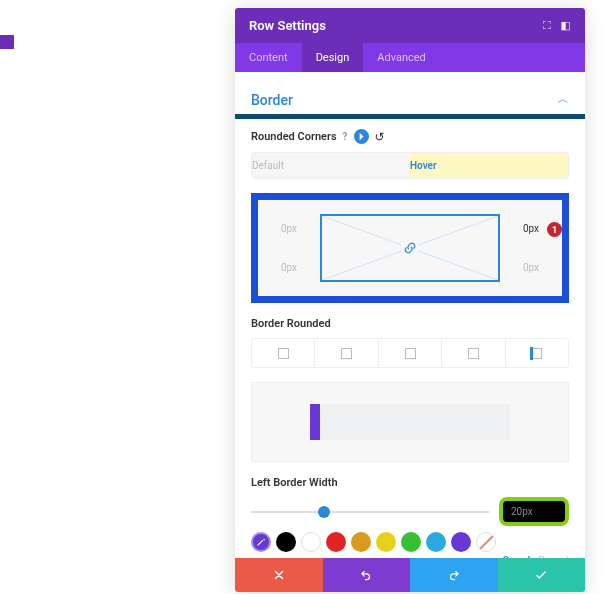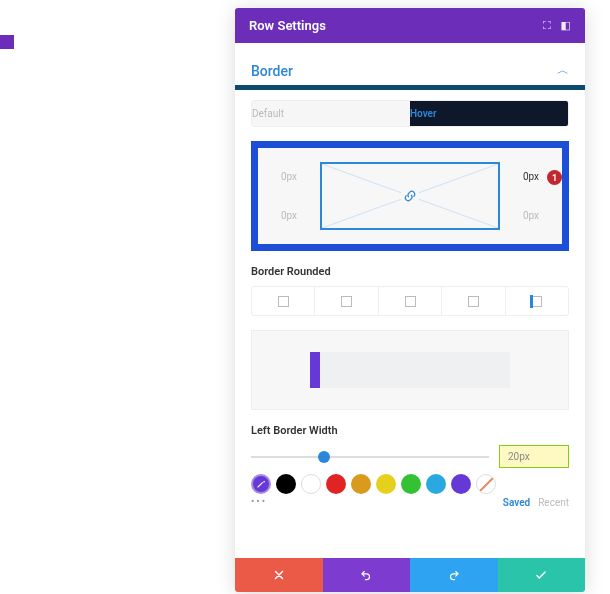--- a/index.html
+++ b/index.html
@@ -22,42 +22,42 @@
 .body{padding:10px 16px 0 16px}
 .label-row{display:flex;align-items:center;gap:6px;margin-bottom:8px}
 .label-row .lbl{font-size:11px;font-weight:600;color:#333}
 .help{font-size:10px;color:#999;font-weight:700}
 .pill{width:15px;height:15px;border-radius:50%;background:#2b87da;display:inline-flex;align-items:center;justify-content:center}
 .pill svg{width:9px;height:9px;fill:#fff}
 .reset{font-size:12px;color:#333}
 .toggle{display:flex;border:1px solid #eee;border-radius:3px;overflow:hidden;margin-bottom:14px}
 .toggle div{flex:1;text-align:left;padding:7px 0;font-size:10px;cursor:pointer}
 .toggle .def{background:#f6f6f6;color:#bbb}
-.toggle .hov{background:#0f172a;color:#2b87da;font-weight:600}
+.toggle .hov{background:#fef9c3;color:#2b87da;font-weight:600}
 .corners-wrap{background:#f7f7f7;border:7px solid #1d4ed8;padding:14px 10px;display:grid;grid-template-columns:42px 1fr 42px;grid-template-rows:auto auto;gap:10px;align-items:center;position:relative;margin-bottom:4px}
 .cval{font-size:10px;color:#bbb;text-align:center}
 .cval.r{color:#333;position:relative}
 .badge{position:absolute;right:-10px;top:-1px;background:#c1272d;color:#fff;width:15px;height:15px;border-radius:50%;font-size:9px;display:flex;align-items:center;justify-content:center;font-weight:700}
 .preview{grid-row:1/3;grid-column:2;border:2px solid #2b87da;height:68px;position:relative;display:flex;align-items:center;justify-content:center}
 .preview svg.x{position:absolute;inset:0;width:100%;height:100%}
 .link-ic{width:14px;height:14px;color:#2b87da;position:relative;z-index:1;background:#f7f7f7;padding:2px;box-sizing:content-box}
 .sect-label{font-size:11px;font-weight:600;color:#333;margin:14px 0 8px}
 .bstyles{display:flex;border:1px solid #eee;border-radius:3px;overflow:hidden}
 .bstyles div{flex:1;height:28px;display:flex;align-items:center;justify-content:center;border-right:1px solid #eee;cursor:pointer}
 .bstyles div:last-child{border-right:none}
 .bstyles .sq{width:11px;height:11px;border:1px solid #bbb}
 .bstyles div.sel .sq{position:relative}
 .bstyles div.sel .sq::before{content:"";position:absolute;left:-2px;top:-2px;bottom:-2px;width:3px;background:#2b87da}
 .big-preview{background:#f7f7f7;border:1px solid #eee;height:80px;margin-top:14px;display:flex;align-items:center;justify-content:center}
 .big-inner{width:200px;height:36px;background:#eef0f2;border-left:10px solid #6639d6}
 .slider-row{display:flex;align-items:center;gap:10px;margin-top:6px}
 .slider{flex:1;position:relative;height:16px}
 .track{position:absolute;left:0;right:0;top:7px;height:2px;background:#ddd}
 .thumb{position:absolute;top:2px;width:12px;height:12px;border-radius:50%;background:#2b87da;left:28%}
-.valbox{width:70px;background:#fef9c3;border:1px solid #84cc16;padding:5px 8px;font-size:10px;color:#888;border-radius:0}
+.valbox{width:70px;background:#000000;border:4px solid #84cc16;padding:5px 8px;font-size:10px;color:#888;border-radius:8px}
 .swatches{display:flex;align-items:center;gap:5px;margin-top:6px}
 .sw{width:20px;height:20px;border-radius:50%;cursor:pointer}
 .sw.pick{border:2px solid #a68ae8;display:flex;align-items:center;justify-content:center;background:#6639d6}
 .sw.pick svg{width:10px;height:10px;fill:#fff}
 .sw.wh{border:1px solid #ddd;background:#fff}
 .sw.none{background:#fff;border:1px solid #ddd;position:relative;overflow:hidden}
 .sw.none::after{content:"";position:absolute;left:-3px;right:-3px;top:50%;height:2px;background:#e86;transform:rotate(-45deg)}
 .dots{font-size:10px;color:#999;letter-spacing:2px;margin-top:2px}
 .saved-row{display:flex;justify-content:flex-end;gap:8px;font-size:10px;margin-top:-10px}
 .saved-row .sv{color:#2b87da;font-weight:600}
@@ -78,28 +78,43 @@
 <div class="panel">
 
   <div class="titlebar">
     <h1>Row Settings</h1>
     <div class="title-actions">
       <span>⛶</span>
       <span>◧</span>
     </div>
   </div>
 
+  <div class="tabs">
+    <div class="tab">Content</div>
+    <div class="tab active">Design</div>
+    <div class="tab">Advanced</div>
+  </div>
 
   <div class="scroll">
     <div class="section-header">
       <h2>Border</h2>
       <span class="chev">︿</span>
     </div>
 
     <div class="body">
+      <div class="label-row">
+        <span class="lbl">Rounded Corners</span>
+        <span class="help">?</span>
+        <span class="pill">
+            <svg viewBox="0 0 24 24">
+              <path d="M7 2l10 10L7 22V2z"></path>
+            </svg>
+          </span>
+        <span class="reset">↺</span>
+      </div>
 
       <div class="toggle">
         <div class="def">Default</div>
         <div class="hov">Hover</div>
       </div>
 
       <div class="corners-wrap">
         <div class="cval">0px</div>
         <div class="preview">
           <svg class="x" viewBox="0 0 100 40" preserveAspectRatio="none">

